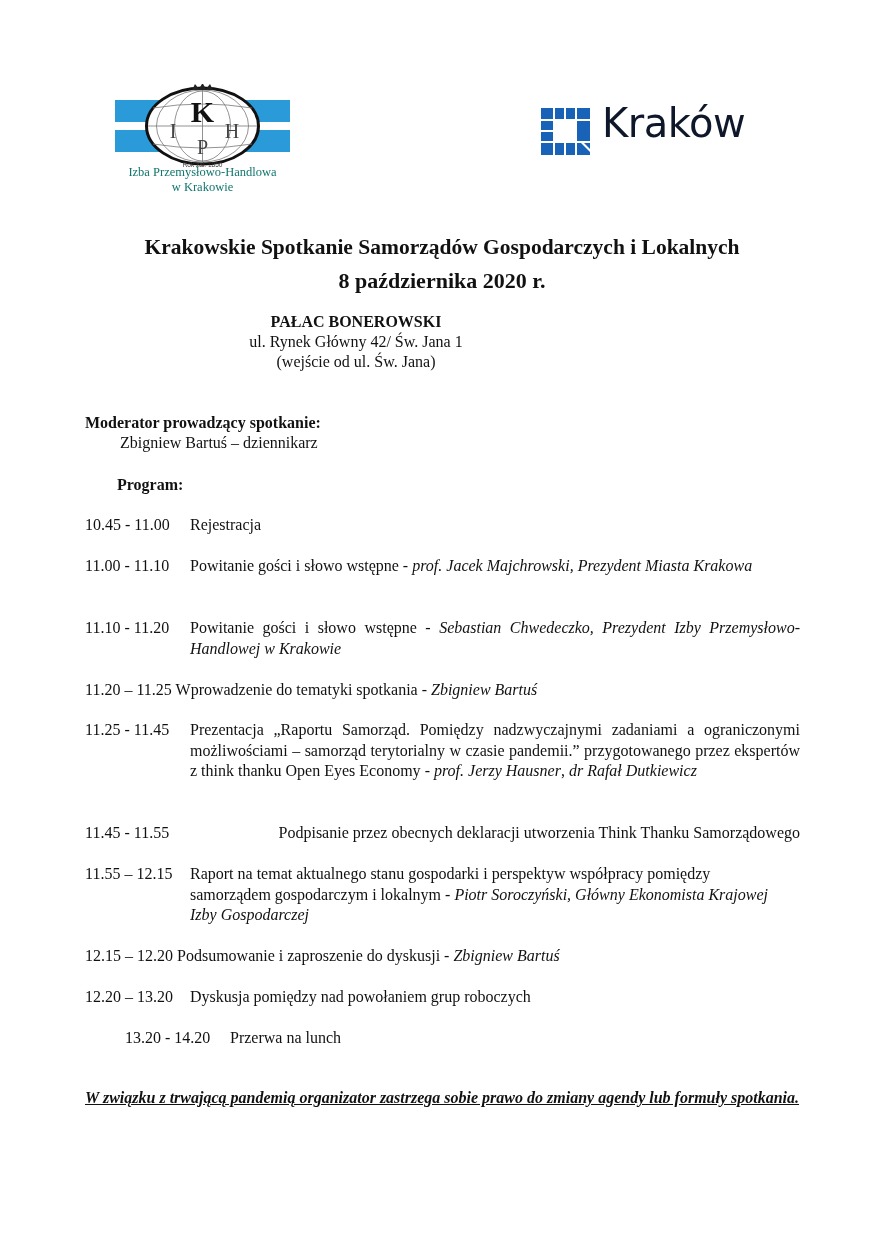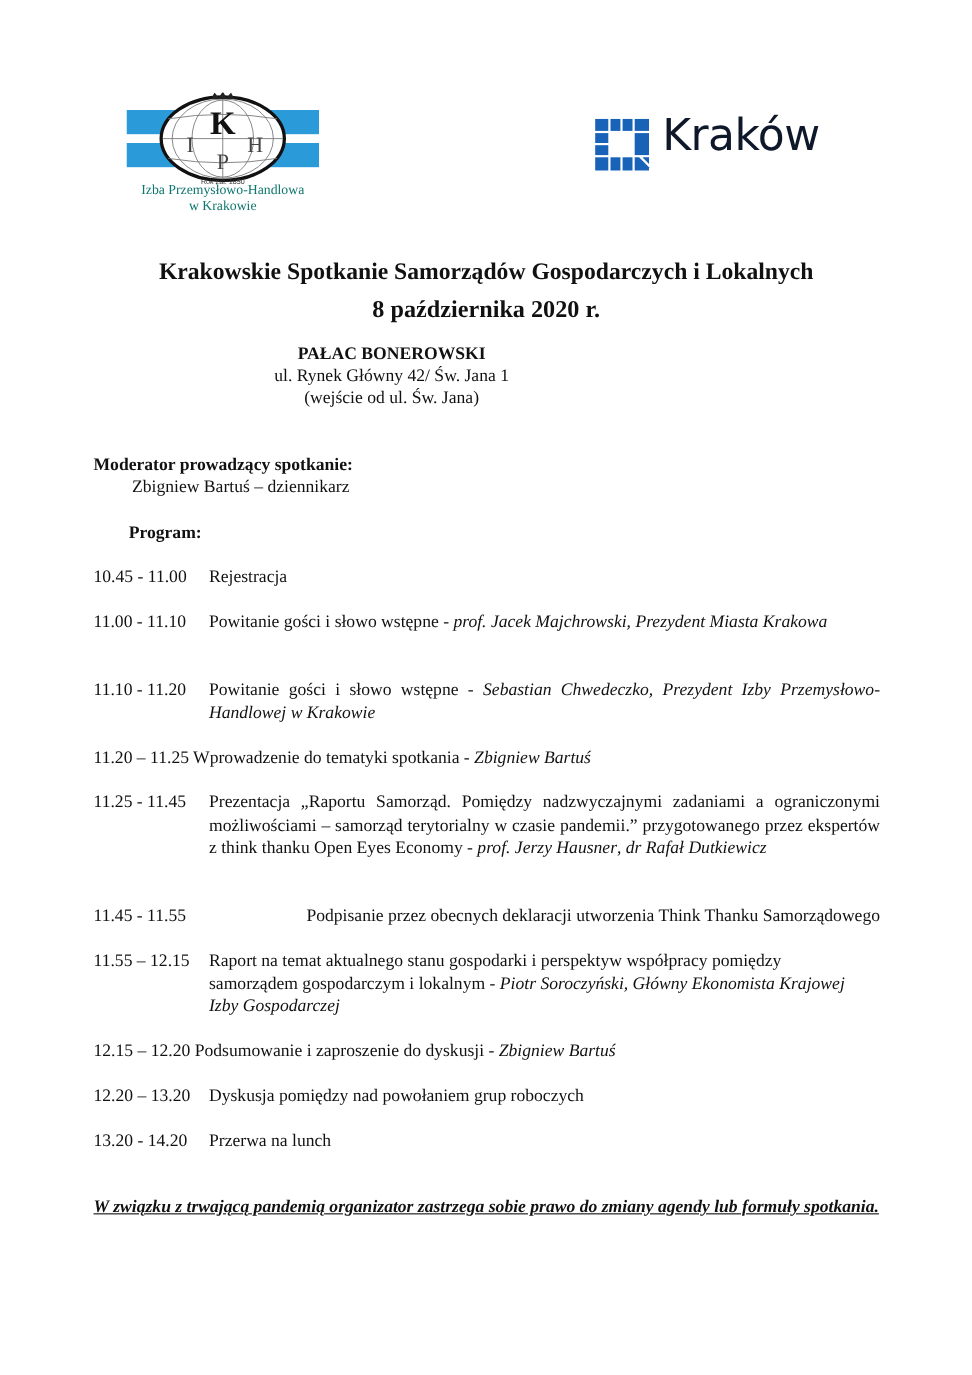--- a/index.html
+++ b/index.html
@@ -139,19 +139,19 @@
 
   <div class="item inline" style="top:946px;">
     <div class="desc"><span>12.15 – 12.20</span> <span>Podsumowanie i zaproszenie do dyskusji - </span><i>Zbigniew Bartuś</i></div>
   </div>
 
   <div class="item" style="top:987px;">
     <span class="time">12.20 – 13.20</span>
     <div class="desc" style="text-align:left;"><span>Dyskusja pomiędzy nad powołaniem grup roboczych</span></div>
   </div>
 
-  <div class="item" style="top:1028px;">
+  <div class="item" style="top:1028px;margin-left:40px;">
     <span class="time">13.20 - 14.20</span>
     <div class="desc" style="text-align:left;"><span>Przerwa na lunch</span></div>
   </div>
 
   <div class="notice">W związku z trwającą pandemią organizator zastrzega sobie prawo do zmiany agendy lub formuły spotkania.</div>
 </div>
 
 </body></html>

